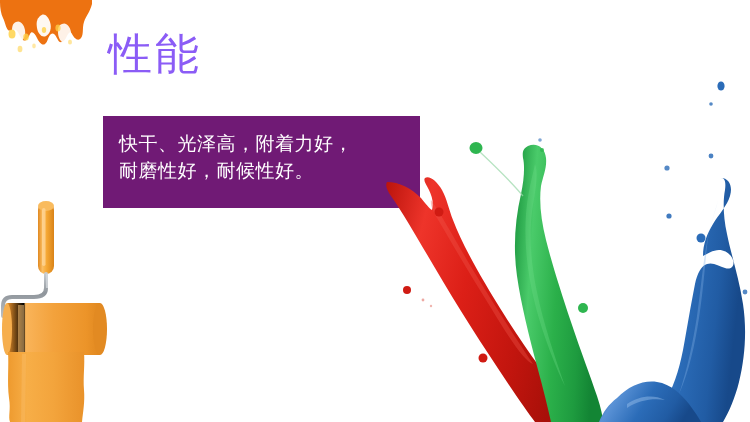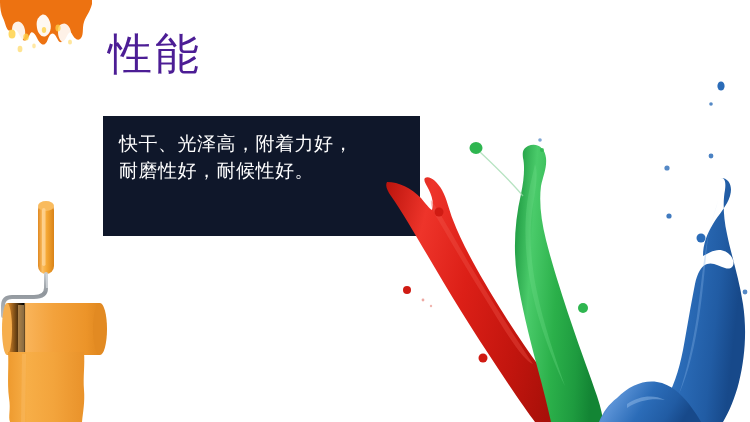--- a/index.html
+++ b/index.html
@@ -29,33 +29,33 @@
   }
 
   
   .slide-title {
     position: absolute;
     left: 108px;
     top: 28px;
     font-family: "Liberation Serif", "DejaVu Serif", serif;
     font-size: 44px;
     line-height: 54px;
-    color: #4c1d95;
+    color: #8b5cf6;
     letter-spacing: 3px;
     white-space: nowrap;
   }
 
   
   .caption-box {
     position: absolute;
     left: 103px;
     top: 116px;
     width: 317px;
-    height: 120px;
-    background: #0f172a;
+    height: 92px;
+    background: #701a75;
     box-sizing: border-box;
     padding: 14px 16px 0 16px;
   }
   .caption-text {
     font-family: "Liberation Serif", "DejaVu Serif", serif;
     font-size: 19px;
     line-height: 27px;
     color: #ffffff;
     letter-spacing: 0.5px;
     white-space: pre-line;

